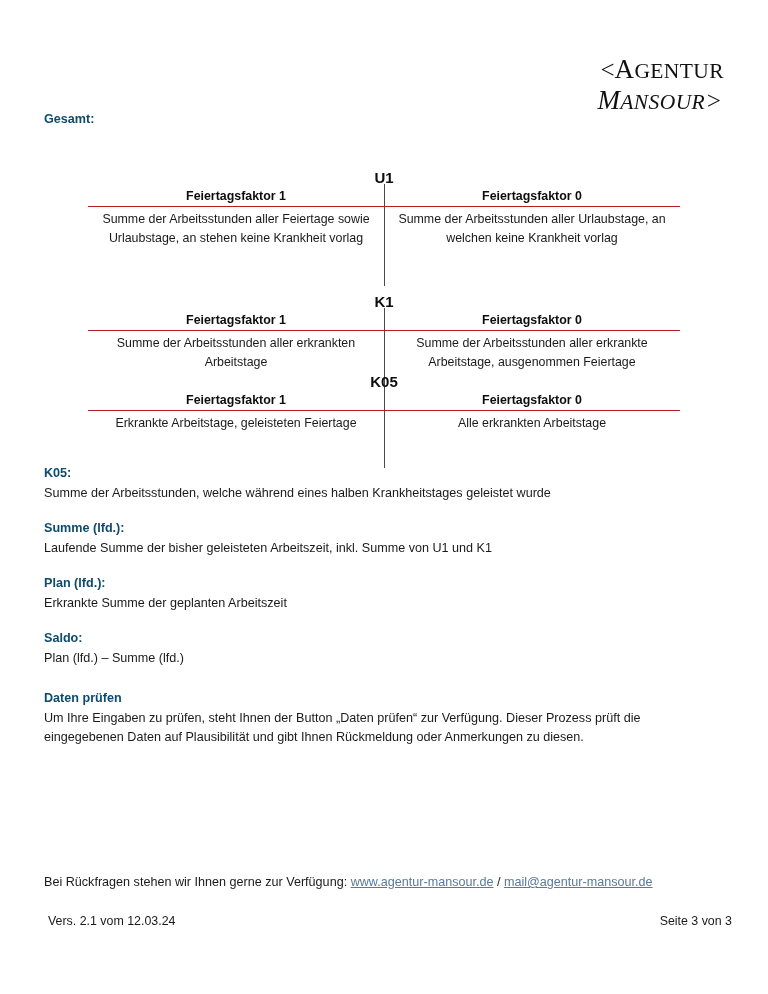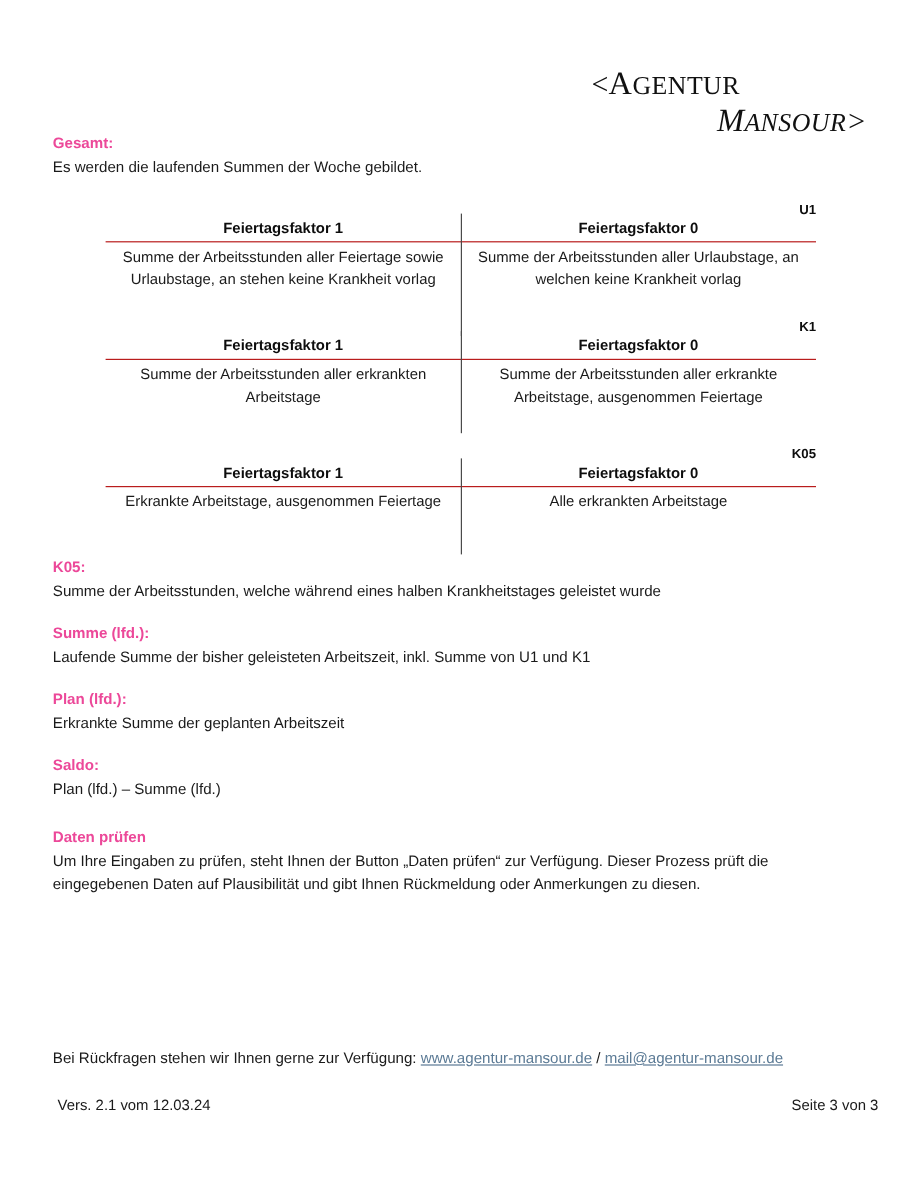--- a/index.html
+++ b/index.html
@@ -49,21 +49,21 @@
     width: 235px;
     text-align: center;
     font-family: "Liberation Serif", serif;
     color: #111111;
     line-height: 1.16;
   }
   .logo-line {
     display: block;
     white-space: nowrap;
   }
-  .logo-line-1 { text-align: left; padding-left: 4px; }
+  .logo-line-1 { text-align: right; padding-left: 4px; }
   .logo-line-2 { text-align: right; padding-right: 2px; font-style: italic; }
   .logo-bracket {
     font-size: 25px;
     font-weight: 500;
   }
   .logo-cap {
     font-size: 27px;
     letter-spacing: 0.4px;
   }
   .logo-small {
@@ -73,38 +73,38 @@
 
   
   .block {
     position: absolute;
     left: 44px;
     width: 690px;
   }
   .lbl {
     font-size: 12.6px;
     font-weight: bold;
-    color: #ec4899;
+    color: #0c4a6e;
     line-height: 1.55;
   }
   .txt {
     font-size: 12.6px;
     color: #1a1a1a;
     line-height: 1.55;
   }
 
   
   .tbl {
     position: absolute;
     left: 88px;
     width: 592px;
   }
   .tbl-title {
-    text-align: right;
-    font-size: 11px;
+    text-align: center;
+    font-size: 15px;
     font-weight: bold;
     color: #0d0d0d;
     line-height: 1.3;
     position: relative;
     z-index: 2;
   }
   .tbl-grid {
     position: relative;
   }
   .tbl-head {
@@ -174,39 +174,38 @@
   <div class="header-row">
 
     <div class="logo">
       <span class="logo-line logo-line-1"><span class="logo-bracket">&lt;</span><span class="logo-cap">A</span><span class="logo-small">GENTUR</span></span>
       <span class="logo-line logo-line-2"><span class="logo-cap">M</span><span class="logo-small">ANSOUR</span><span class="logo-bracket">&gt;</span></span>
     </div>
   </div>
 
   <div class="block" style="top:110px">
     <div class="lbl">Gesamt:</div>
-    <div class="txt">Es werden die laufenden Summen der Woche gebildet.</div>
   </div>
 
   <div class="tbl" style="top:168px">
     <div class="tbl-title">U1</div>
     <div class="tbl-grid">
       <div class="vdiv" style="top:-4px; height:102px"></div>
       <div class="tbl-head">
         <div>Feiertagsfaktor 1</div>
         <div>Feiertagsfaktor 0</div>
       </div>
       <div class="tbl-body">
         <div>Summe der Arbeitsstunden aller Feiertage sowie Urlaubstage, an stehen keine Krankheit vorlag</div>
         <div>Summe der Arbeitsstunden aller Urlaubstage, an welchen keine Krankheit vorlag</div>
       </div>
     </div>
   </div>
 
-  <div class="tbl" style="top:266px">
+  <div class="tbl" style="top:292px">
     <div class="tbl-title">K1</div>
     <div class="tbl-grid">
       <div class="vdiv" style="top:-4px; height:85px"></div>
       <div class="tbl-head">
         <div>Feiertagsfaktor 1</div>
         <div>Feiertagsfaktor 0</div>
       </div>
       <div class="tbl-body">
         <div>Summe der Arbeitsstunden aller erkrankten Arbeitstage</div>
         <div>Summe der Arbeitsstunden aller erkrankte Arbeitstage, ausgenommen Feiertage</div>
@@ -216,21 +215,21 @@
 
   <div class="tbl" style="top:372px">
     <div class="tbl-title">K05</div>
     <div class="tbl-grid">
       <div class="vdiv" style="top:-4px; height:80px"></div>
       <div class="tbl-head">
         <div>Feiertagsfaktor 1</div>
         <div>Feiertagsfaktor 0</div>
       </div>
       <div class="tbl-body">
-        <div>Erkrankte Arbeitstage, ausgenommen Feiertage</div>
+        <div>Erkrankte Arbeitstage, geleisteten Feiertage</div>
         <div>Alle erkrankten Arbeitstage</div>
       </div>
     </div>
   </div>
 
   <div class="block" style="top:464px">
     <div class="lbl">K05:</div>
     <div class="txt">Summe der Arbeitsstunden, welche während eines halben Krankheitstages geleistet wurde</div>
   </div>
 

